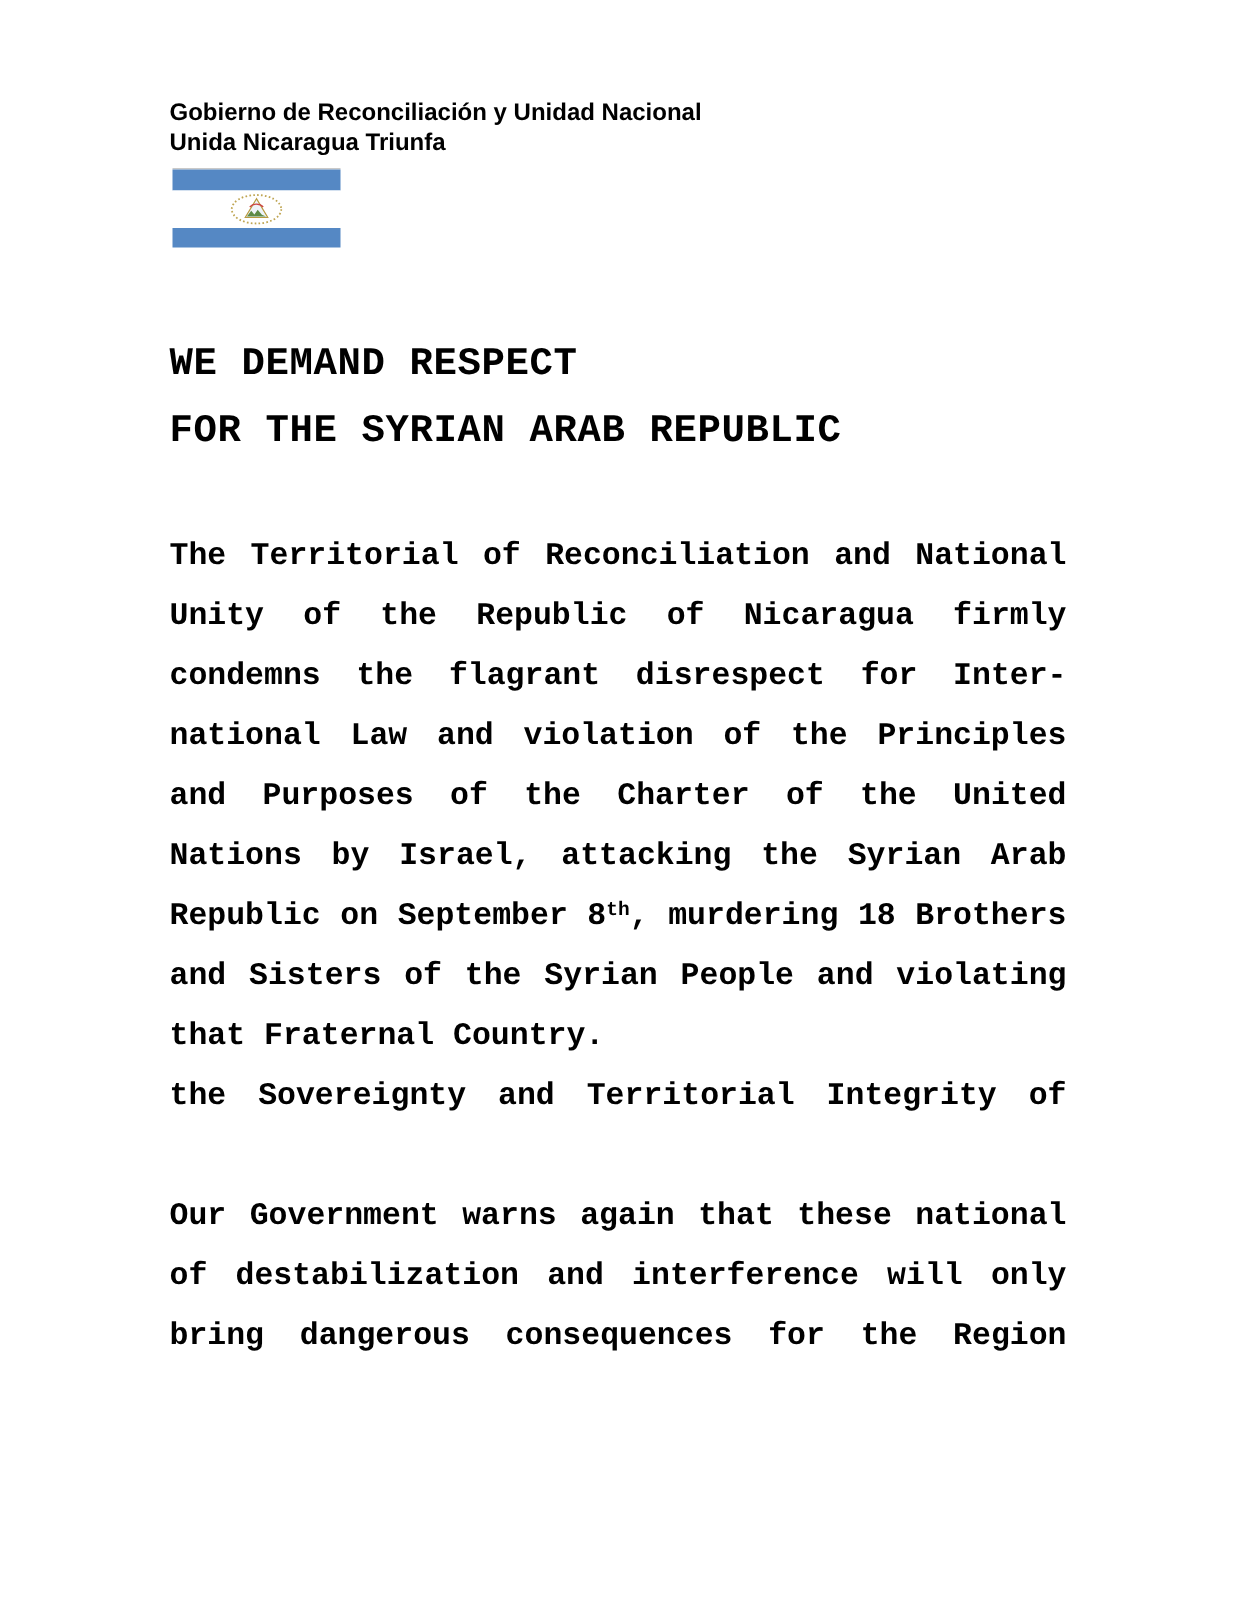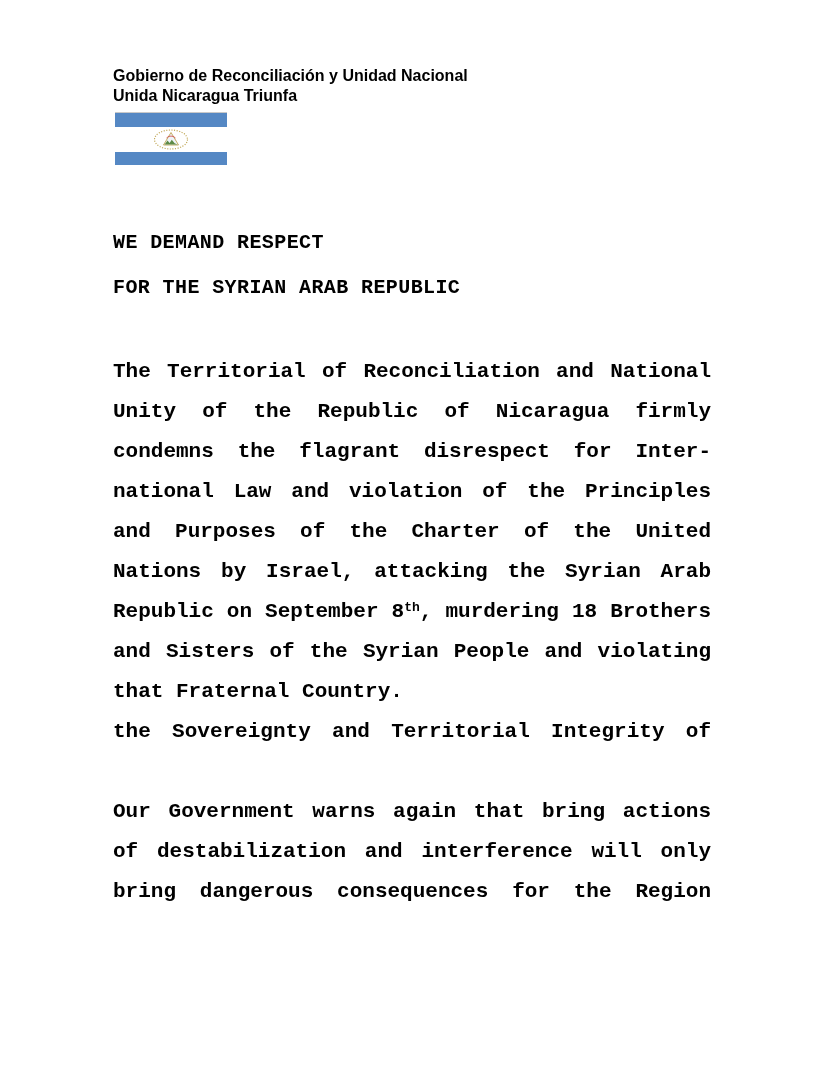--- a/index.html
+++ b/index.html
@@ -49,21 +49,21 @@
   }
   .flag svg { display: block; }
 
   
   .doc-title {
     position: absolute;
     left: 113px;
     top: 220px;
     font-family: "Liberation Mono", monospace;
     font-weight: bold;
-    font-size: 20px;
+    font-size: 26px;
     line-height: 45px;
     letter-spacing: 0.4px;
     white-space: nowrap;
     color: var(--text, #000000);
   }
 
   
   .doc-body {
     position: absolute;
     left: 113px;
@@ -124,19 +124,19 @@
         <div class="line">condemns the flagrant disrespect for Inter-</div>
         <div class="line">national Law and violation of the Principles</div>
         <div class="line">and Purposes of the Charter of the United</div>
         <div class="line">Nations by Israel, attacking the Syrian Arab</div>
         <div class="line"><span>Republic on September 8</span><sup>th</sup><span>, murdering 18 Brothers</span></div>
         <div class="line">and Sisters of the Syrian People and violating</div>
         <div class="line line-last">that Fraternal Country.</div>
         <div class="line">the Sovereignty and Territorial Integrity of</div>
       </div>
       <div class="paragraph">
-        <div class="line">Our Government warns again that bring actions</div>
+        <div class="line">Our Government warns again that these national</div>
         <div class="line">of destabilization and interference will only</div>
         <div class="line">bring dangerous consequences for the Region</div>
       </div>
     </div>
 
 </div>
 
 </body></html>

